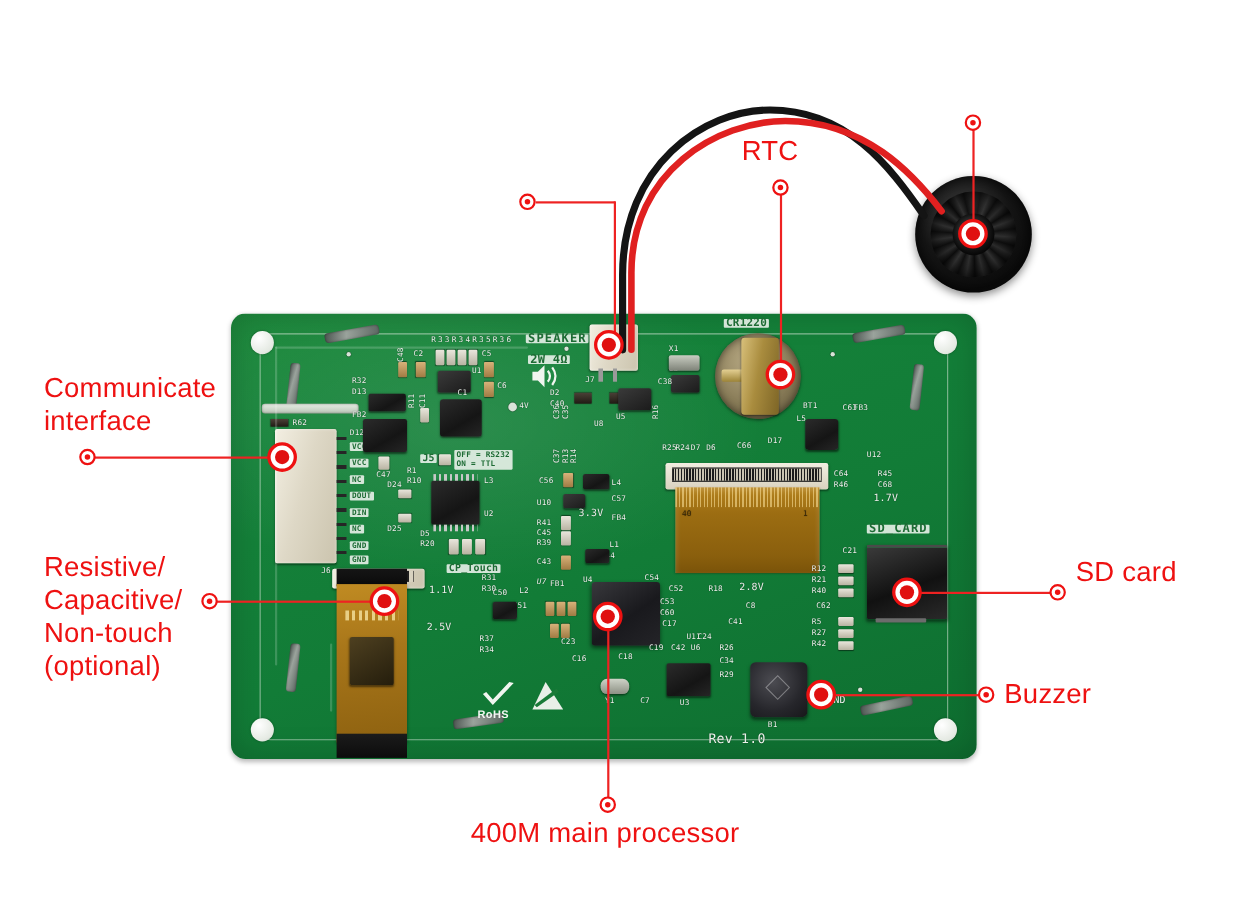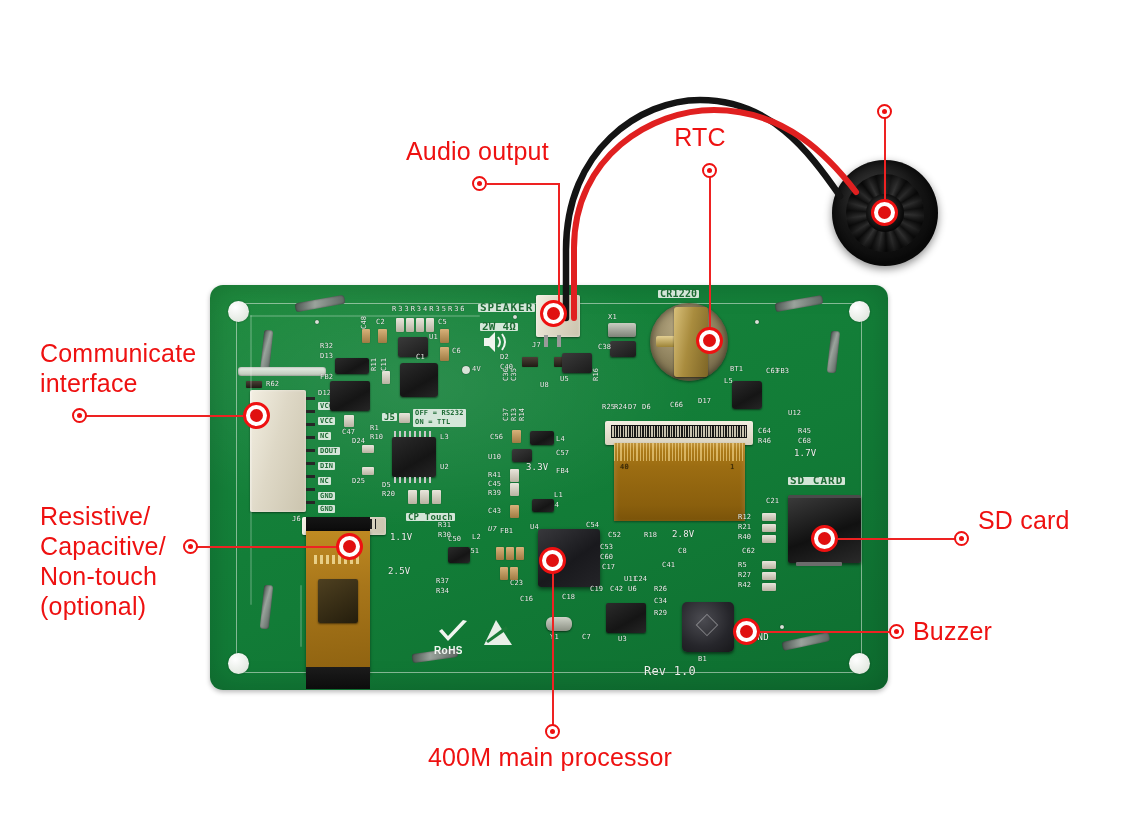--- a/index.html
+++ b/index.html
@@ -533,21 +533,20 @@
   <div id="speaker">
     <div class="cone"></div>
     <div class="dome"></div>
   </div>
 
   <svg class="wires">
     <path d="M566,318 L566,250 C566,150 640,100 700,100 C770,100 808,150 840,196" stroke="#141414" stroke-width="6.5" fill="none" stroke-linecap="round"></path>
     <path d="M574,318 L574,248 C574,156 652,110 714,110 C786,110 830,158 856,192" stroke="#e02020" stroke-width="6" fill="none" stroke-linecap="round"></path>
   </svg>
 
-  <div class="callout left" style="left:406px;top:136px;width:200px;">Audio output</div>
   <div class="leader h" style="left:487px;top:183px;width:72px;"></div>
   <div class="leader v" style="left:558px;top:183px;height:130px;"></div>
   <div class="dot-small" style="left:472px;top:176px;"></div>
   <div class="dot-big" style="left:540px;top:300px;"></div>
 
   <div class="callout center" style="left:650px;top:122px;width:100px;">RTC</div>
   <div class="leader v" style="left:709px;top:175px;height:160px;"></div>
   <div class="dot-small" style="left:702px;top:163px;"></div>
   <div class="dot-big" style="left:696px;top:327px;"></div>
 

